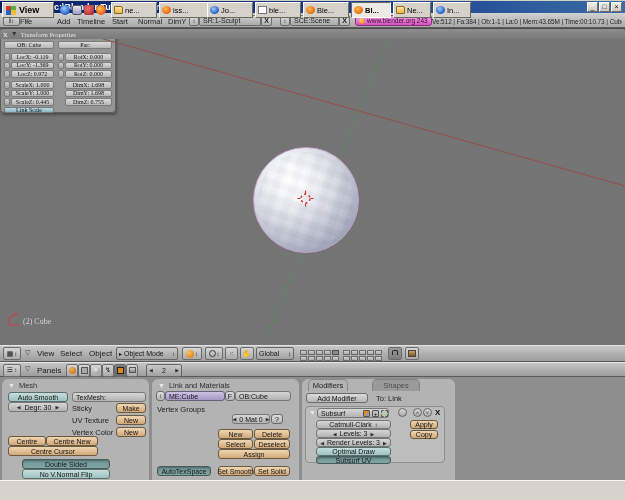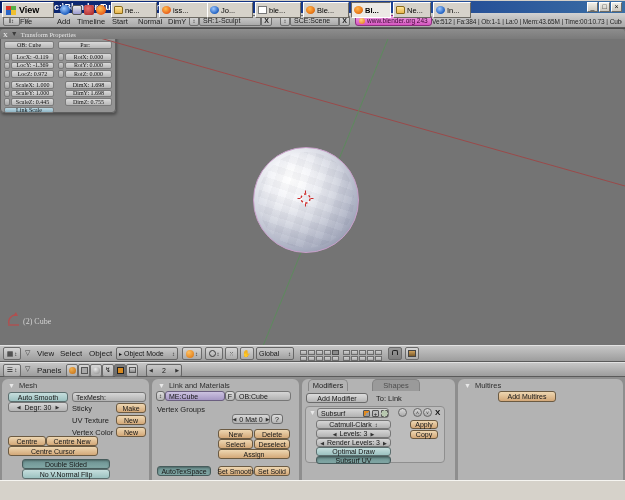--- a/index.html
+++ b/index.html
@@ -421,27 +421,20 @@
             <span>Render Levels: 3</span>
             <span class="arrow">▶</span>
         </div>
         <div class="btn blue" style="left:10px;top:40px;width:75px;height:9px;">Optimal Draw</div>
         <div class="btn teal" style="left:10px;top:49px;width:75px;height:8px;">Subsurf UV</div>
         <div class="btn tan" style="left:104px;top:13px;width:28px;height:9px;">Apply</div>
         <div class="btn tan" style="left:104px;top:23px;width:28px;height:9px;">Copy</div>
       </div>
     </div>
 
-    <div class="panel" style="left:458px;width:165px;">
-      <div class="ptitle">
-          <span class="ptri">▼</span>
-          <span>Multires</span>
-        </div>
-      <div class="btn tan" style="left:40px;top:12px;width:58px;height:11px;">Add Multires</div>
-    </div>
   </div>
 
   <div class="abs taskbar"></div>
   <div class="abs startbtn">
     <div class="flag">
         <div></div>
         <div></div>
         <div></div>
         <div></div>
       </div>

